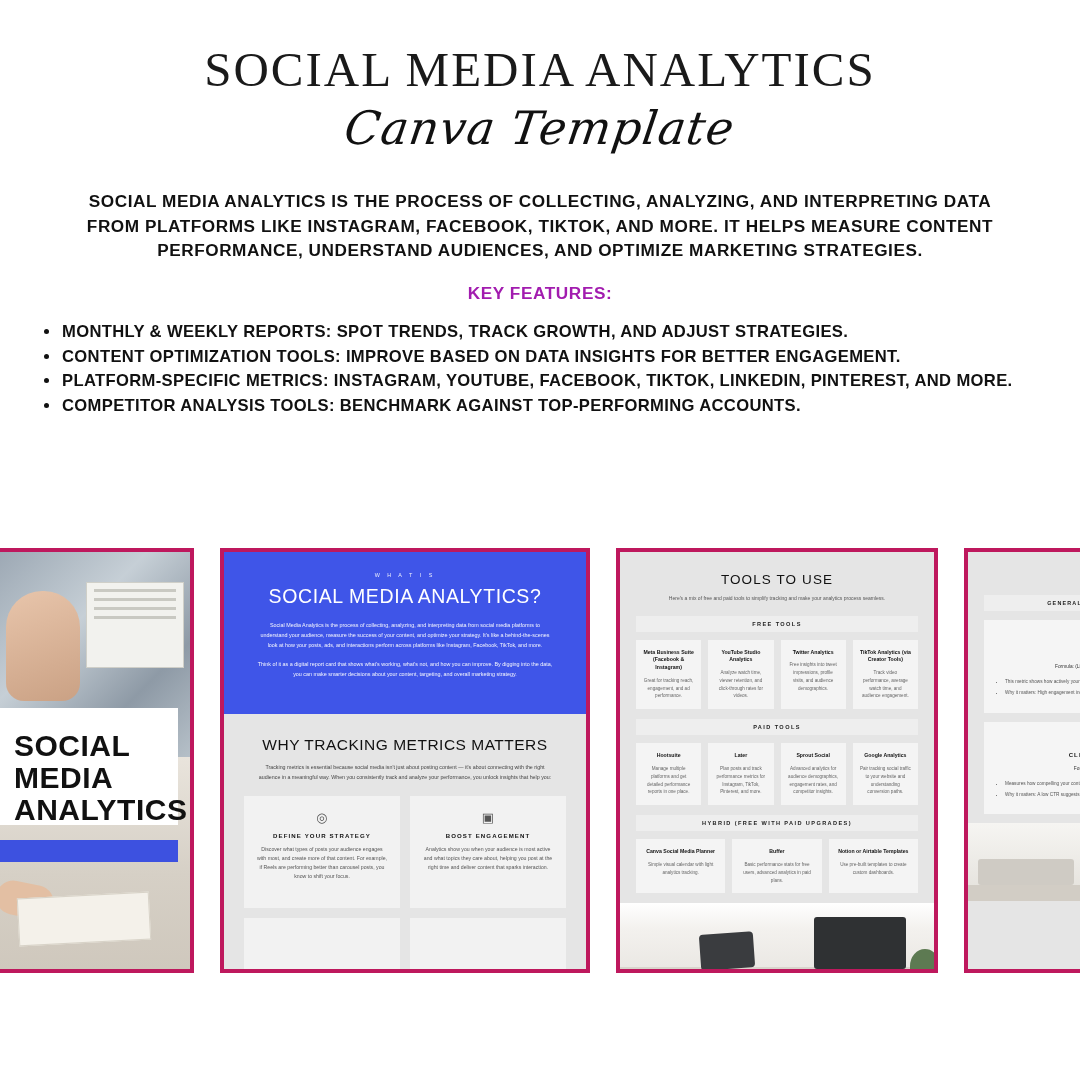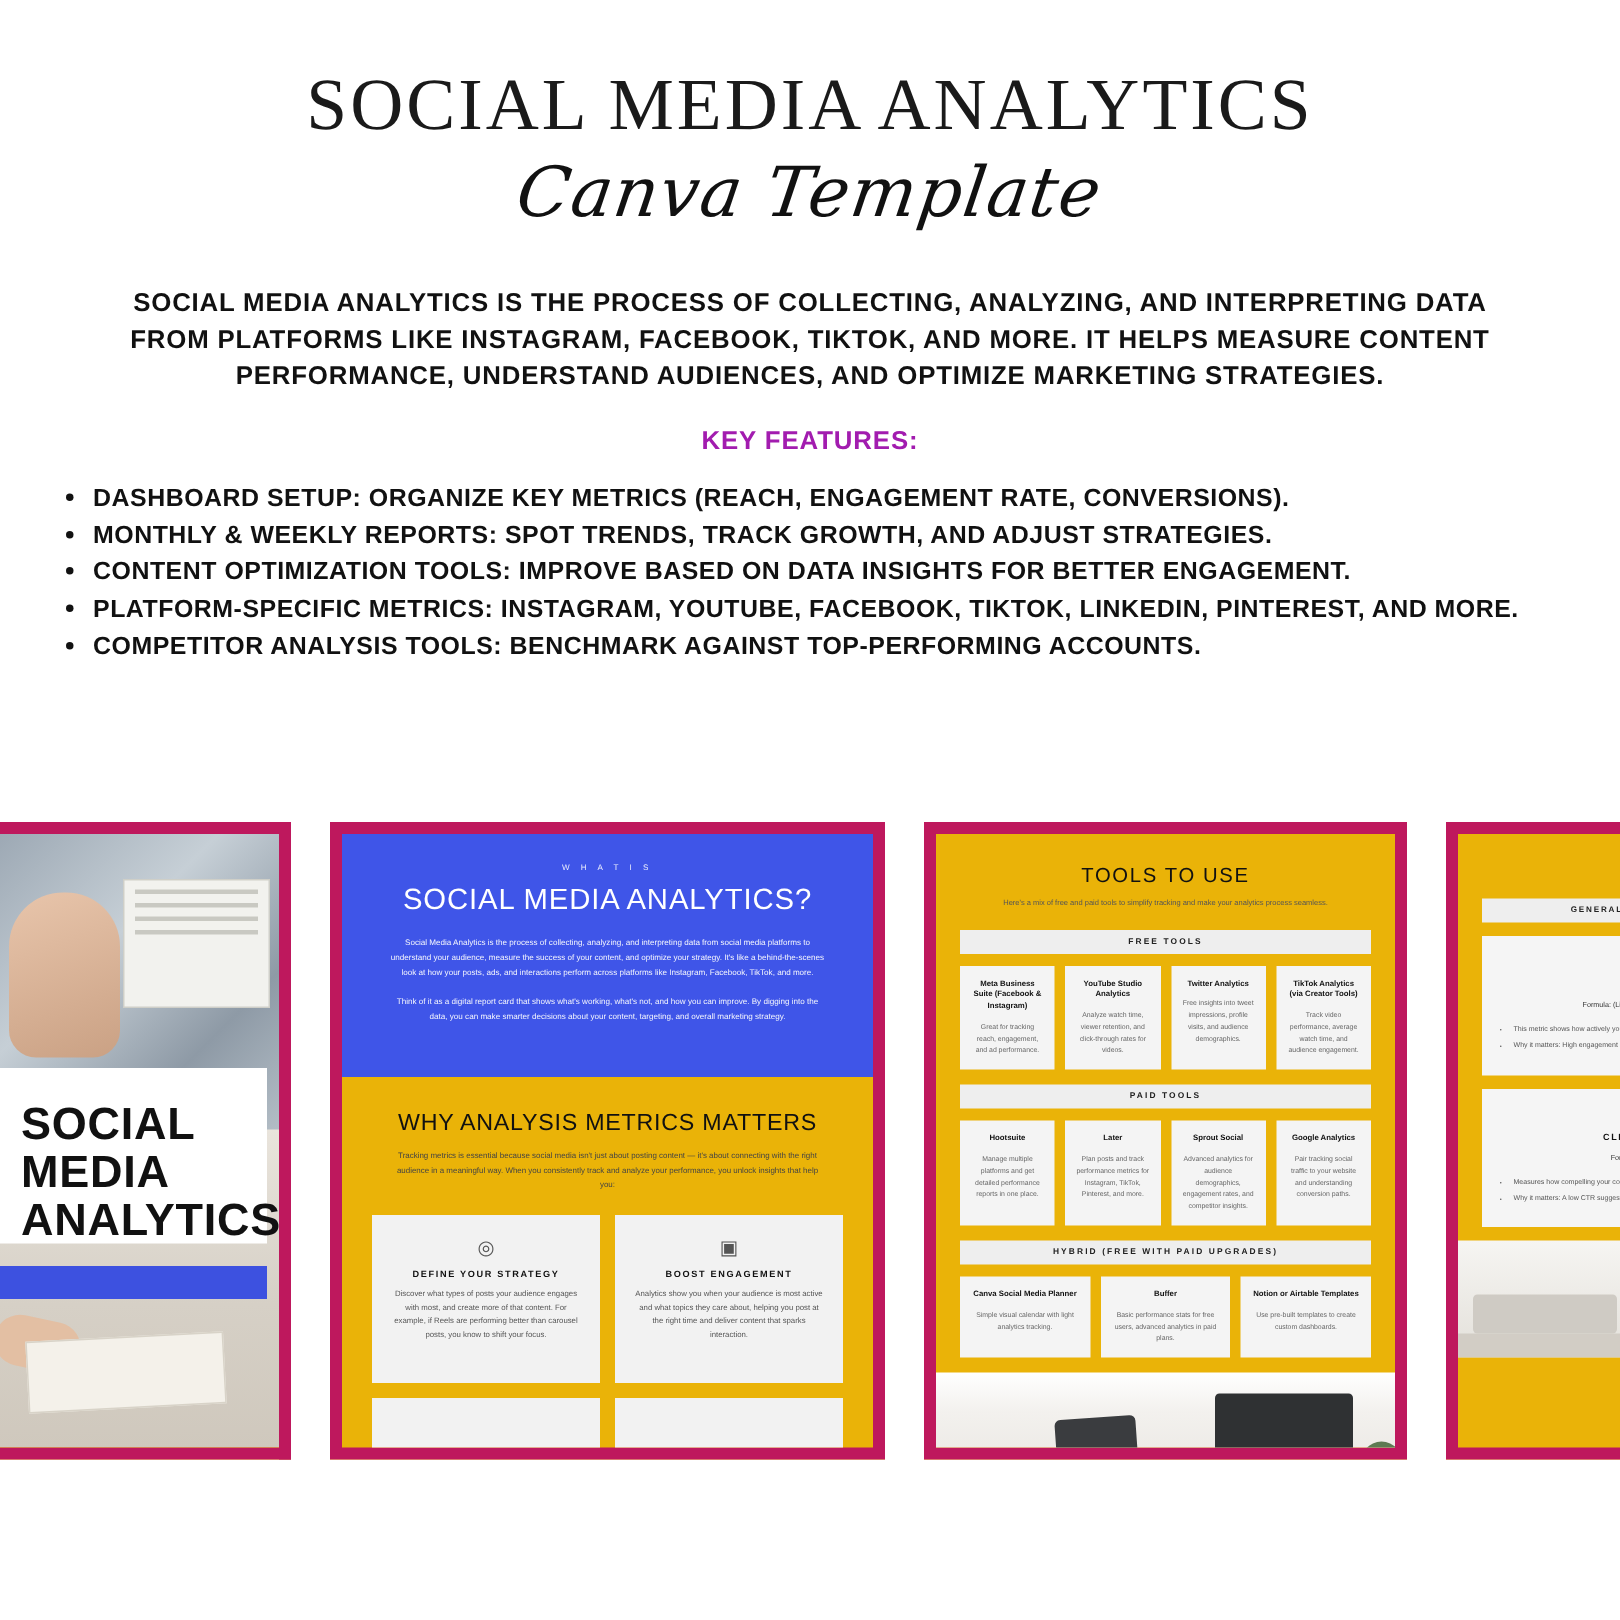--- a/index.html
+++ b/index.html
@@ -96,22 +96,22 @@
     position: absolute;
     left: 0;
     top: 548px;
     width: 1080px;
     height: 425px;
     display: flex;
     gap: 26px;
     padding-left: 0;
   }
   .card {
-    background: #eab308;
-    border: 8px solid #be185d;
+    background: #e5e5e5;
+    border: 4px solid #be185d;
     box-sizing: border-box;
     overflow: hidden;
     position: relative;
     flex: 0 0 auto;
   }
   .card-1 { width: 204px; height: 425px; margin-left: -10px; border-left: none; }
   .card-2 { width: 370px; height: 425px; }
   .card-3 { width: 322px; height: 425px; }
   .card-4 { width: 322px; height: 425px; }
 
@@ -431,21 +431,20 @@
 
 <div class="header">
   <div class="title-main">SOCIAL MEDIA ANALYTICS</div>
   <div class="title-script">Canva Template</div>
 </div>
 
 <div class="intro">SOCIAL MEDIA ANALYTICS IS THE PROCESS OF COLLECTING, ANALYZING, AND INTERPRETING DATA FROM PLATFORMS LIKE INSTAGRAM, FACEBOOK, TIKTOK, AND MORE. IT HELPS MEASURE CONTENT PERFORMANCE, UNDERSTAND AUDIENCES, AND OPTIMIZE MARKETING STRATEGIES.</div>
 <div class="key-features">KEY FEATURES:</div>
 
 <ul class="features">
-  <li>DASHBOARD SETUP: ORGANIZE KEY METRICS (REACH, ENGAGEMENT RATE, CONVERSIONS).</li>
   <li>MONTHLY &amp; WEEKLY REPORTS: SPOT TRENDS, TRACK GROWTH, AND ADJUST STRATEGIES.</li>
   <li>CONTENT OPTIMIZATION TOOLS: IMPROVE BASED ON DATA INSIGHTS FOR BETTER ENGAGEMENT.</li>
   <li>PLATFORM-SPECIFIC METRICS: INSTAGRAM, YOUTUBE, FACEBOOK, TIKTOK, LINKEDIN, PINTEREST, AND MORE.</li>
   <li>COMPETITOR ANALYSIS TOOLS: BENCHMARK AGAINST TOP-PERFORMING ACCOUNTS.</li>
 </ul>
 
 <div class="gallery">
 
   <div class="card card-1">
     <div class="photo-top">
@@ -466,21 +465,21 @@
     <div class="overlay-bar"></div>
   </div>
 
   <div class="card card-2">
     <div class="c2-hero">
       <div class="c2-kicker">W H A T   I S</div>
       <div class="c2-h1">SOCIAL MEDIA ANALYTICS?</div>
       <div class="c2-p">Social Media Analytics is the process of collecting, analyzing, and interpreting data from social media platforms to understand your audience, measure the success of your content, and optimize your strategy. It's like a behind-the-scenes look at how your posts, ads, and interactions perform across platforms like Instagram, Facebook, TikTok, and more.</div>
       <div class="c2-p">Think of it as a digital report card that shows what's working, what's not, and how you can improve. By digging into the data, you can make smarter decisions about your content, targeting, and overall marketing strategy.</div>
     </div>
-    <div class="c2-h2">WHY ANALYSIS METRICS MATTERS</div>
+    <div class="c2-h2">WHY TRACKING METRICS MATTERS</div>
     <div class="c2-sub">Tracking metrics is essential because social media isn't just about posting content — it's about connecting with the right audience in a meaningful way. When you consistently track and analyze your performance, you unlock insights that help you:</div>
     <div class="c2-grid">
       <div class="c2-cell">
         <div class="c2-ico">◎</div>
         <div class="c2-cell-t">DEFINE YOUR STRATEGY</div>
         <div class="c2-cell-b">Discover what types of posts your audience engages with most, and create more of that content. For example, if Reels are performing better than carousel posts, you know to shift your focus.</div>
       </div>
       <div class="c2-cell">
         <div class="c2-ico">▣</div>
         <div class="c2-cell-t">BOOST ENGAGEMENT</div>

